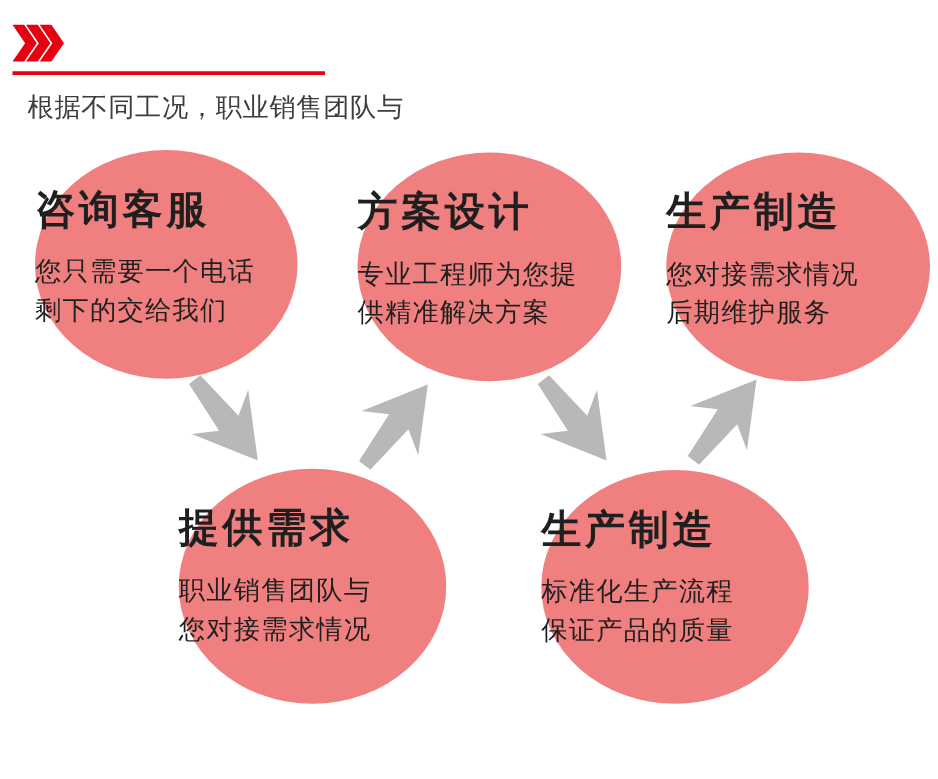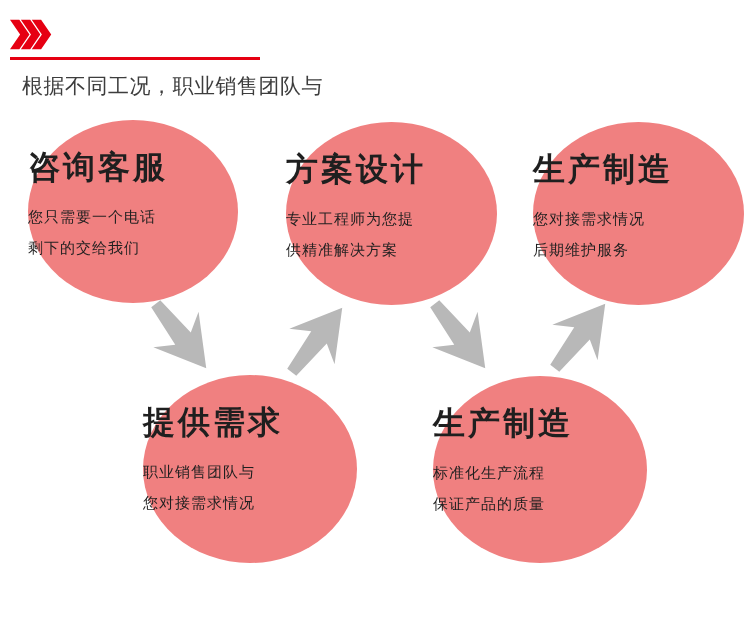--- a/index.html
+++ b/index.html
@@ -46,21 +46,21 @@
     font-family: "Liberation Serif", "DejaVu Serif", serif;
   }
   .circle-title {
     font-size: 32px;
     font-weight: 600;
     letter-spacing: 3px;
     line-height: 1.25;
   }
   .circle-desc {
     margin-top: 15px;
-    font-size: 15px;
+    font-size: 21px;
     line-height: 31px;
     letter-spacing: 1px;
   }
   .c1 { left: 28px;  top: 120px; width: 210px; height: 183px; }
   .c2 { left: 286px; top: 122px; width: 211px; height: 183px; }
   .c3 { left: 533px; top: 122px; width: 211px; height: 183px; }
   .c4 { left: 143px; top: 375px; width: 214px; height: 188px; }
   .c5 { left: 433px; top: 376px; width: 214px; height: 187px; }
 
   

